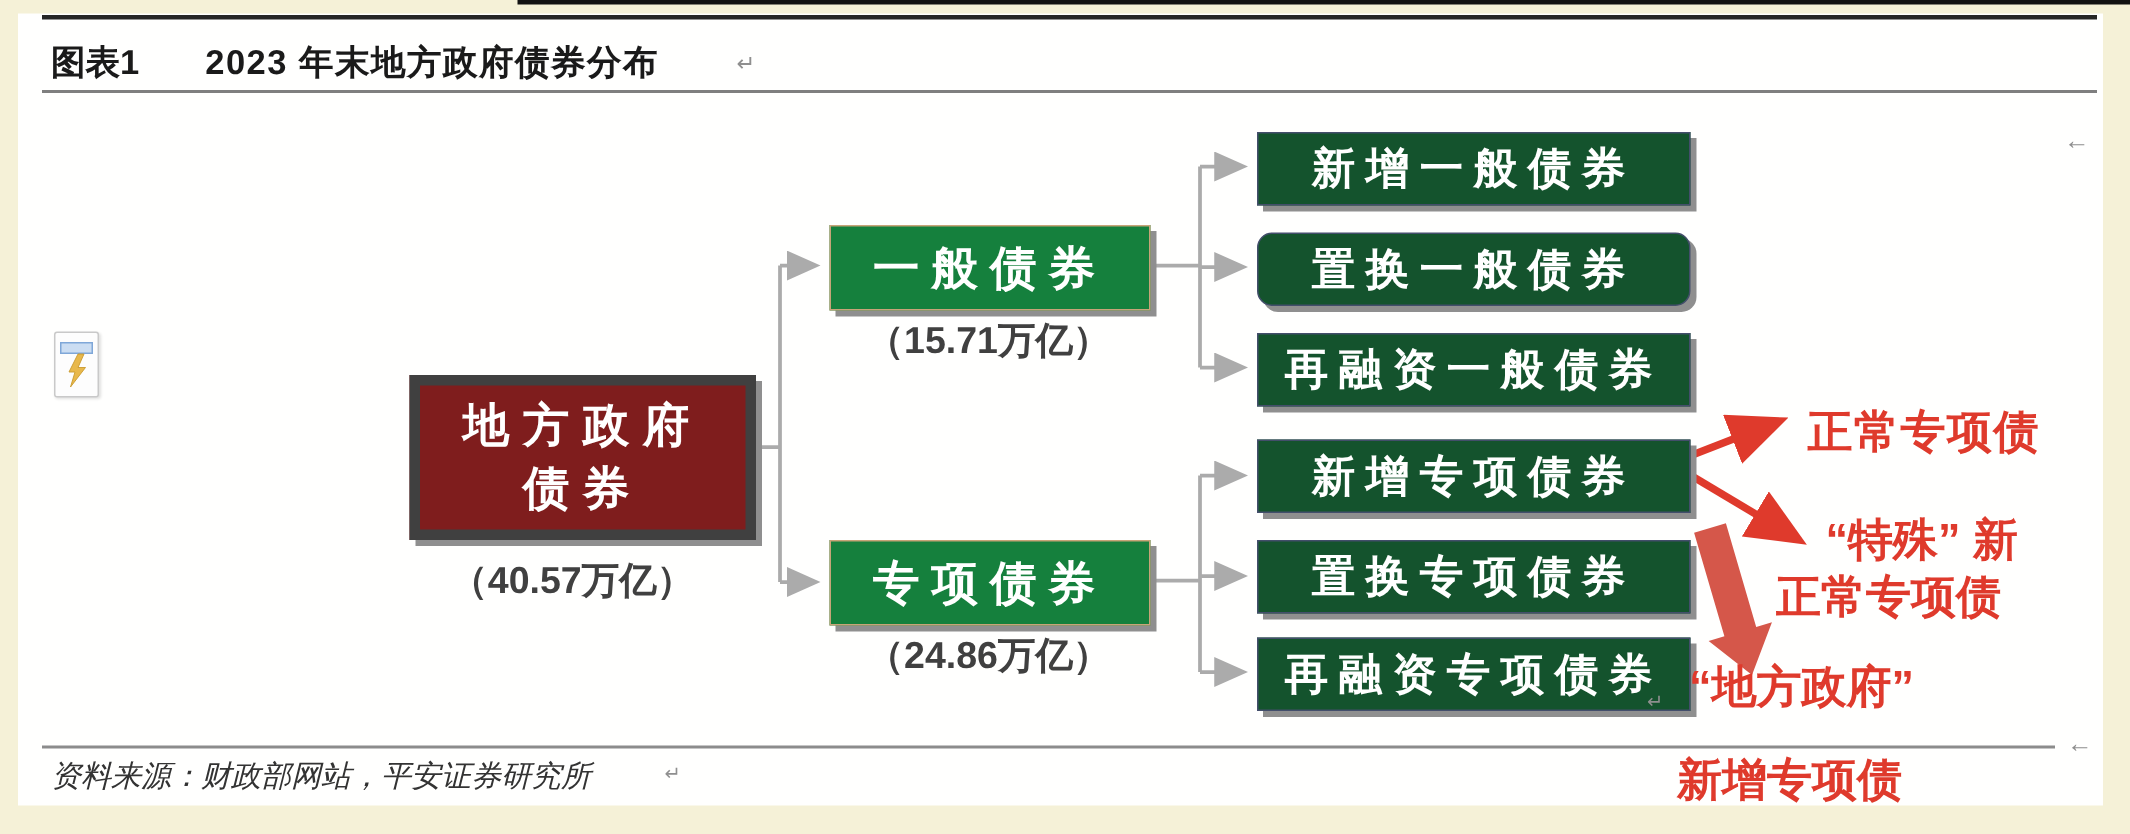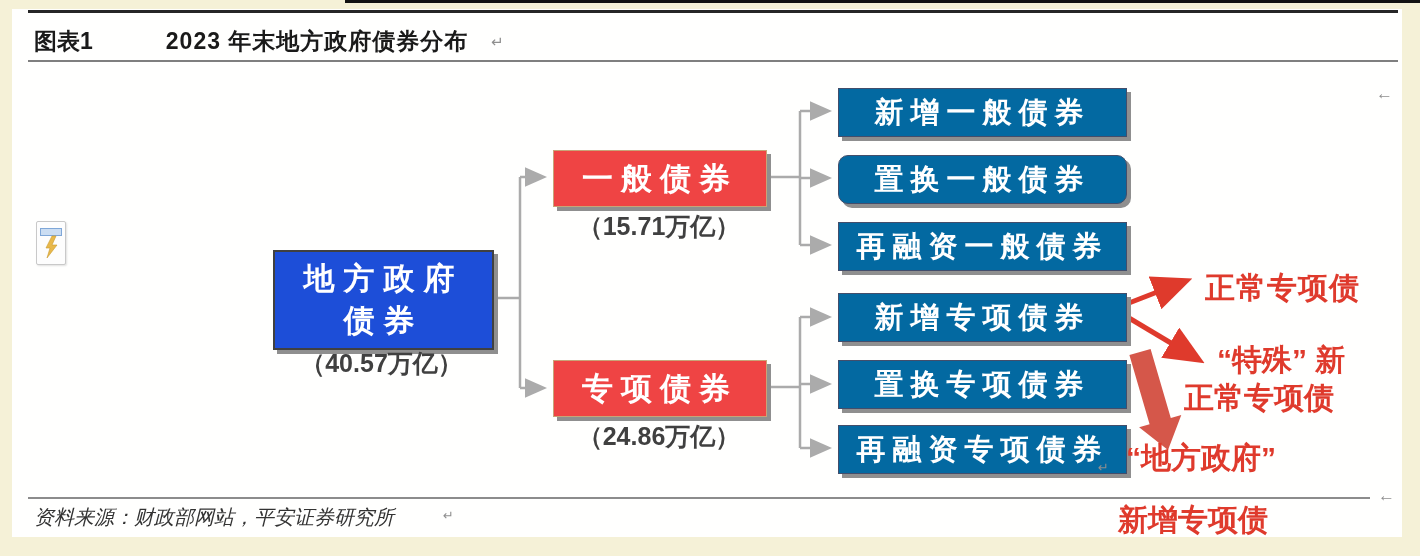--- a/index.html
+++ b/index.html
@@ -9,31 +9,31 @@
     font-family:"Liberation Sans","DejaVu Sans",sans-serif;
   }
   #panel{position:absolute;left:12px;top:9px;width:1390px;height:528px;background:#FFFFFE;}
   .topedge{position:absolute;left:345px;top:0;width:1075px;height:3px;background:#121212;}
   .rule{position:absolute;background:#262626;}
   .rule.thin{background:#7F7F7F;}
   .rule.src{background:#8C8C8C;}
 
   .title-row{position:absolute;left:34px;top:26px;color:#1A1A1A;font-weight:bold;font-size:23px;white-space:nowrap;}
   .fig-tag{display:inline-block;}
-  .fig-title{display:inline-block;margin-left:73px;letter-spacing:1px;}
+  .fig-title{display:inline-block;margin-left:44px;letter-spacing:1px;}
   .mark{position:absolute;color:#8F8F8F;font-size:15px;font-weight:normal;}
 
   .box{position:absolute;display:flex;align-items:center;justify-content:center;
        color:#FFFFFF;font-weight:bold;text-align:center;
        font-family:"Liberation Serif","DejaVu Serif",serif;
        box-shadow:4px 4px 0 #8F8F8F;}
-  .root-box{left:273px;top:250px;width:217px;height:96px;background:#1d4ed8;border:2px solid #404040;
+  .root-box{left:273px;top:250px;width:217px;height:96px;background:#7f1d1d;border:7px solid #404040;
             font-size:31px;letter-spacing:9px;line-height:42px;flex-direction:column;}
-  .branch-box{width:212px;height:55px;background:#ef4444;border:1px solid #C8A478;font-size:31px;letter-spacing:8px;}
-  .leaf-box{left:838px;width:287px;height:47px;background:#0369a1;border:1px solid #434E6B;font-size:29px;letter-spacing:7px;}
+  .branch-box{width:212px;height:55px;background:#15803d;border:1px solid #C8A478;font-size:31px;letter-spacing:8px;}
+  .leaf-box{left:838px;width:287px;height:47px;background:#14532d;border:1px solid #434E6B;font-size:29px;letter-spacing:7px;}
 
   .value{position:absolute;color:#404040;font-weight:bold;font-size:25px;text-align:center;white-space:nowrap;}
 
   .red-note{position:absolute;color:#DF3A2C;font-weight:bold;font-size:30px;white-space:nowrap;
             font-family:"Liberation Sans","DejaVu Sans",sans-serif;}
 
   .source-row{position:absolute;left:34px;top:504px;color:#333333;font-size:20px;font-style:italic;
               font-family:"Liberation Serif","DejaVu Serif",serif;white-space:nowrap;}
 
   svg.layer{position:absolute;left:0;top:0;width:1420px;height:556px;pointer-events:none;}
@@ -103,21 +103,21 @@
       <path d="M1129,303 L1183,282" stroke="#DF3A2C" stroke-width="5" fill="none" marker-end="url(#rarrow)"></path>
       <path d="M1129,318 L1196,358" stroke="#DF3A2C" stroke-width="5" fill="none" marker-end="url(#rarrow)"></path>
       <polygon points="1150.6,348.9 1170.8,418.0 1181.3,414.9 1168,450 1139.1,427.3 1149.6,424.2 1129.4,355.1" fill="#D5574A"></polygon>
     </g>
   </svg>
 
   <div class="box root-box">
     <span>地方政府</span>
     <span>债券</span>
   </div>
-  <div class="value" style="left:273px;top:347px;width:217px;">（40.57万亿）</div>
+  <div class="value" style="left:273px;top:370px;width:217px;">（40.57万亿）</div>
 
   <div class="box branch-box" style="left:553px;top:150px;">
     <span>一般债券</span>
   </div>
   <div class="value" style="left:553px;top:210px;width:212px;">（15.71万亿）</div>
 
   <div class="box branch-box" style="left:553px;top:360px;">
     <span>专项债券</span>
   </div>
   <div class="value" style="left:553px;top:420px;width:212px;">（24.86万亿）</div>

